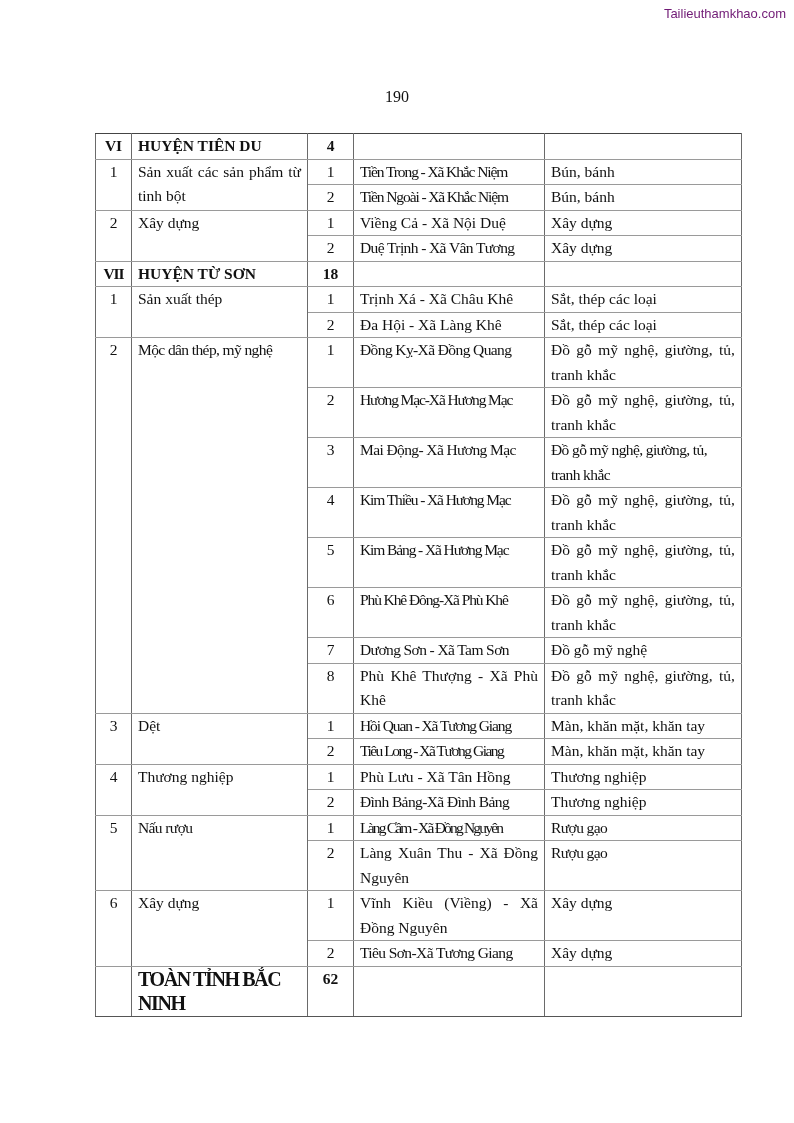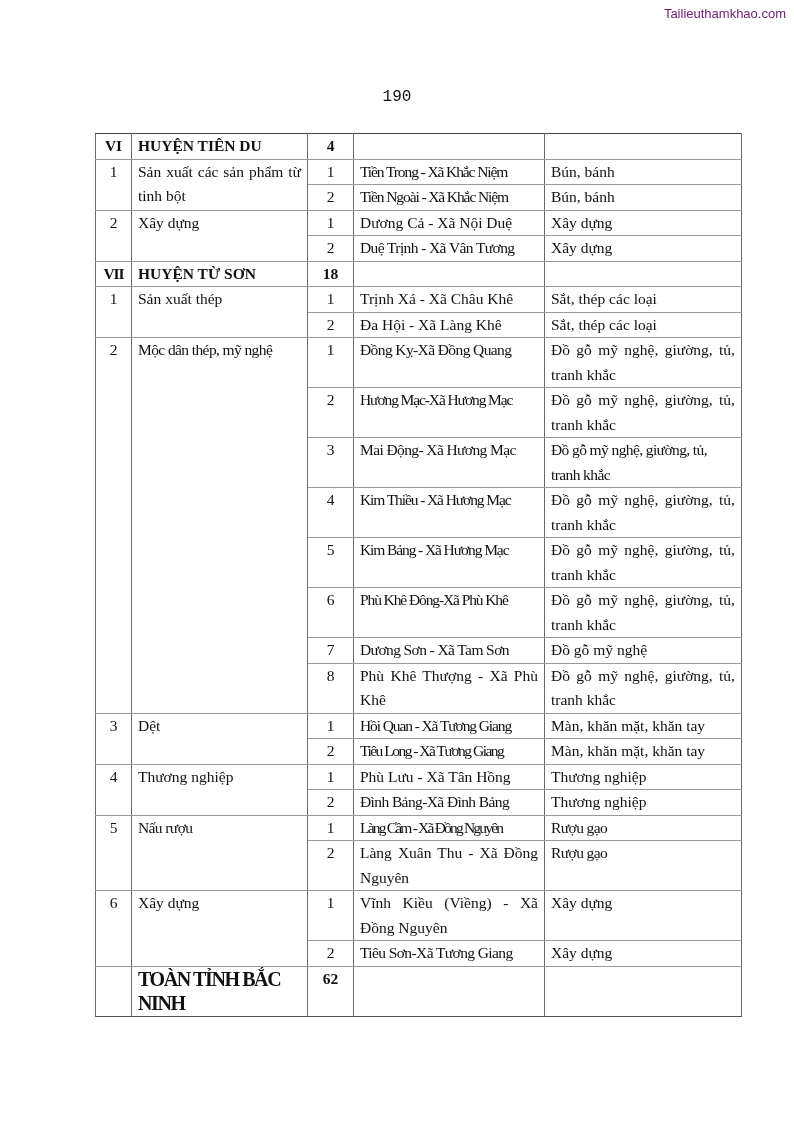--- a/index.html
+++ b/index.html
@@ -9,21 +9,20 @@
     overflow: hidden;
   }
   .watermark {
     position: absolute; top: 6px; right: 8px;
     font-family: "Liberation Sans", "DejaVu Sans", sans-serif;
     font-size: 13px; color: #701a75; letter-spacing: 0px;
   }
   .page-number {
     position: absolute; top: 88px; left: 0; width: 794px; text-align: center;
     font-size: 16px;
-    font-family: Liberation Mono, monospace;
   }
   table.main {
     position: absolute; left: 95px; top: 133px;
     border-collapse: collapse; table-layout: fixed;
     width: 646px; font-size: 15.5px;
   }
   table.main col.c1 { width: 36px; }
   table.main col.c2 { width: 176px; }
   table.main col.c3 { width: 46px; }
   table.main col.c4 { width: 191px; }
@@ -75,21 +74,21 @@
     </tr>
     <tr>
       <td class="center">2</td>
       <td class="cond2">Tiền Ngoài - Xã Khắc Niệm</td>
       <td>Bún, bánh</td>
     </tr>
     <tr>
       <td class="center" rowspan="2">2</td>
       <td rowspan="2">Xây dựng</td>
       <td class="center">1</td>
-      <td>Dương Cả - Xã Nội Duệ</td>
+      <td>Viềng Cả - Xã Nội Duệ</td>
       <td>Xây dựng</td>
     </tr>
     <tr>
       <td class="center">2</td>
       <td class="cond">Duệ Trịnh - Xã Vân Tương</td>
       <td>Xây dựng</td>
     </tr>
 
     <tr>
       <td class="center bold cond2">VII</td>

